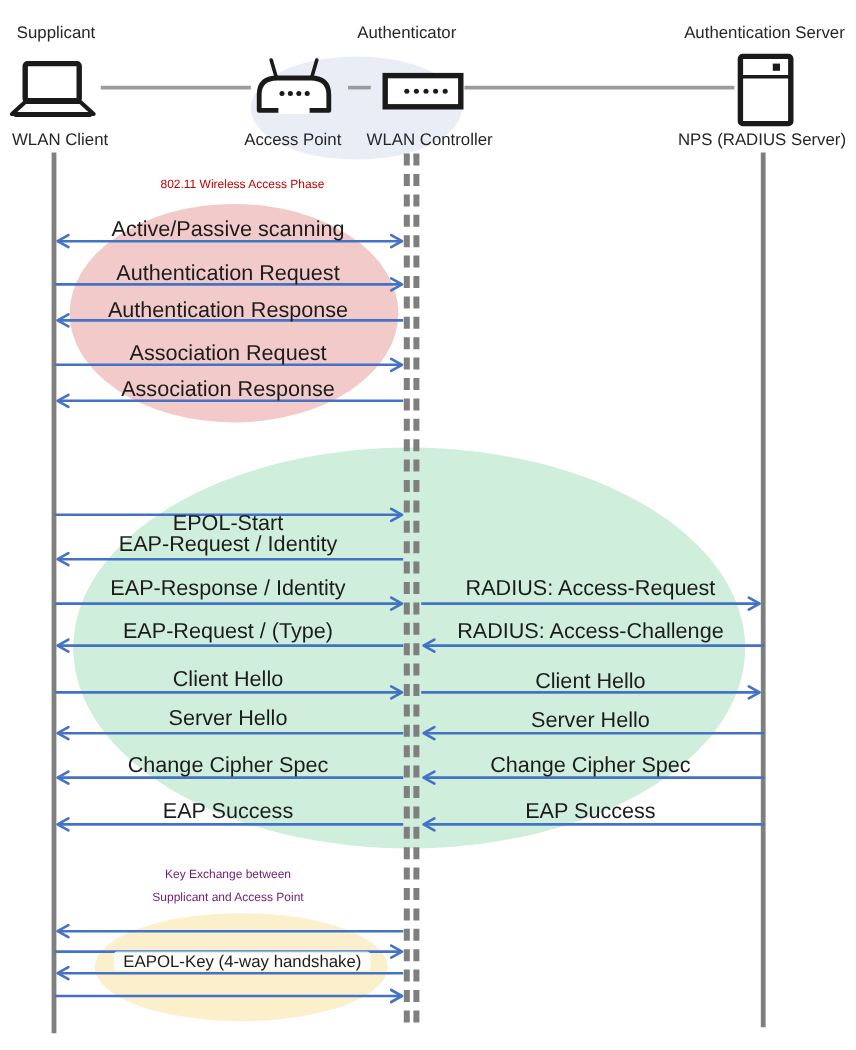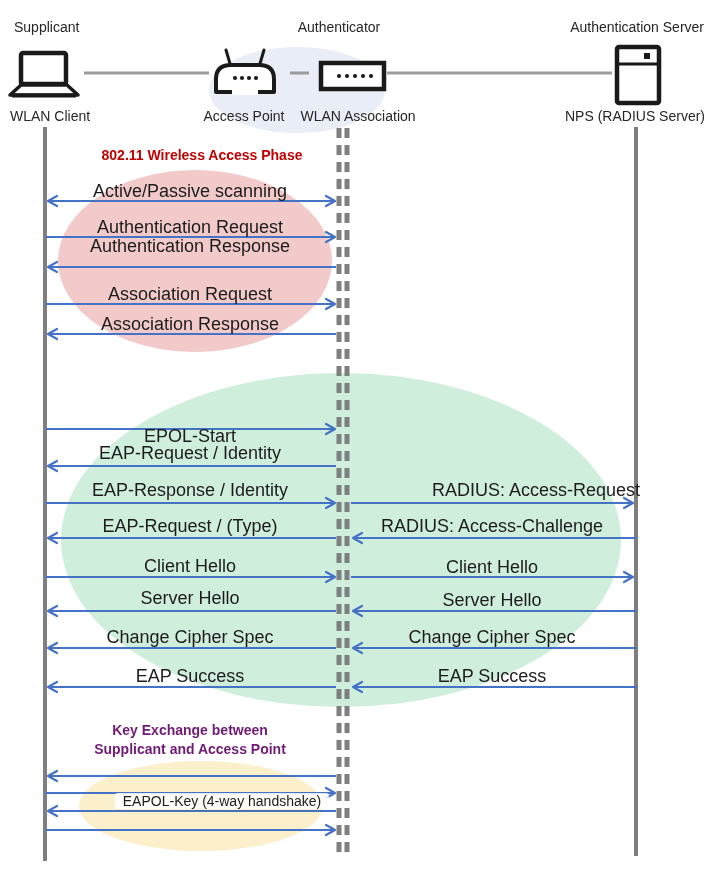--- a/index.html
+++ b/index.html
@@ -9,21 +9,21 @@
   }
   #gfx{position:absolute;left:0;top:0;z-index:1;}
   .lbl{
     position:absolute;z-index:2;white-space:nowrap;
     font-size:18px;line-height:16px;color:#1c1c1c;
     transform:translateX(-50%);
   }
   .lbl-left{transform:none;}
   .lbl-right{transform:translateX(-100%);}
   .actor{font-size:14px;color:#262626;}
-  .phase-title{font-size:14px;font-weight:bold;}
+  .phase-title{font-size:10px;}
   .title-red{color:#C00000;}
   .title-green{color:#21B35B;}
   .title-orange{color:#701a75;}
   .boxed{
     background:rgba(255,255,255,0.85);
     padding:0 8px;border-radius:3px;font-size:14px;
   }
 </style>
 </head>
 <body>
@@ -121,44 +121,44 @@
       <line x1="46" y1="830" x2="335" y2="830" marker-end="url(#ah)"></line>
     </g>
   </svg>
 
   <div class="lbl lbl-left actor" style="left:14px;top:19px;">Supplicant</div>
   <div class="lbl actor" style="left:303px;top:19px;margin-left:36px;">Authenticator</div>
   <div class="lbl lbl-right actor" style="left:704px;top:19px;">Authentication Server</div>
 
   <div class="lbl lbl-left actor" style="left:10px;top:108px;">WLAN Client</div>
   <div class="lbl actor" style="left:244px;top:108px;">Access Point</div>
-  <div class="lbl actor" style="left:358px;top:108px;">WLAN Association</div>
+  <div class="lbl actor" style="left:358px;top:108px;">WLAN Controller</div>
   <div class="lbl actor" style="left:635px;top:108px;">NPS (RADIUS Server)</div>
 
   <div class="lbl phase-title title-red" style="left:202px;top:147px;">802.11 Wireless Access Phase</div>
   <div class="lbl phase-title title-orange" style="left:190px;top:722px;">Key Exchange between</div>
   <div class="lbl phase-title title-orange" style="left:190px;top:741px;">Supplicant and Access Point</div>
 
   <div class="lbl" style="left:190px;top:183px;">Active/Passive scanning</div>
   <div class="lbl" style="left:190px;top:219px;">Authentication Request</div>
-  <div class="lbl" style="left:190px;top:238px;">Authentication Response</div>
+  <div class="lbl" style="left:190px;top:250px;">Authentication Response</div>
   <div class="lbl" style="left:190px;top:286px;">Association Request</div>
   <div class="lbl" style="left:190px;top:316px;">Association Response</div>
 
   <div class="lbl" style="left:190px;top:428px;">EPOL-Start</div>
   <div class="lbl" style="left:190px;top:445px;">EAP-Request / Identity</div>
   <div class="lbl" style="left:190px;top:482px;">EAP-Response / Identity</div>
   <div class="lbl" style="left:190px;top:518px;">EAP-Request / (Type)</div>
   <div class="lbl" style="left:190px;top:558px;">Client Hello</div>
   <div class="lbl" style="left:190px;top:590px;">Server Hello</div>
   <div class="lbl" style="left:190px;top:629px;">Change Cipher Spec</div>
   <div class="lbl" style="left:190px;top:668px;">EAP Success</div>
 
-  <div class="lbl" style="left:492px;top:482px;margin-left:44px;">RADIUS: Access-Request</div>
+  <div class="lbl" style="left:492px;top:482px;">RADIUS: Access-Request</div>
   <div class="lbl" style="left:492px;top:518px;">RADIUS: Access-Challenge</div>
   <div class="lbl" style="left:492px;top:559px;">Client Hello</div>
   <div class="lbl" style="left:492px;top:592px;">Server Hello</div>
   <div class="lbl" style="left:492px;top:629px;">Change Cipher Spec</div>
   <div class="lbl" style="left:492px;top:668px;">EAP Success</div>
 
-  <div class="lbl boxed" style="left:202px;top:793px;margin-left:20px;">EAPOL-Key (4-way handshake)</div>
+  <div class="lbl boxed" style="left:202px;top:793px;">EAPOL-Key (4-way handshake)</div>
 
 </div>
 
 </body></html>

